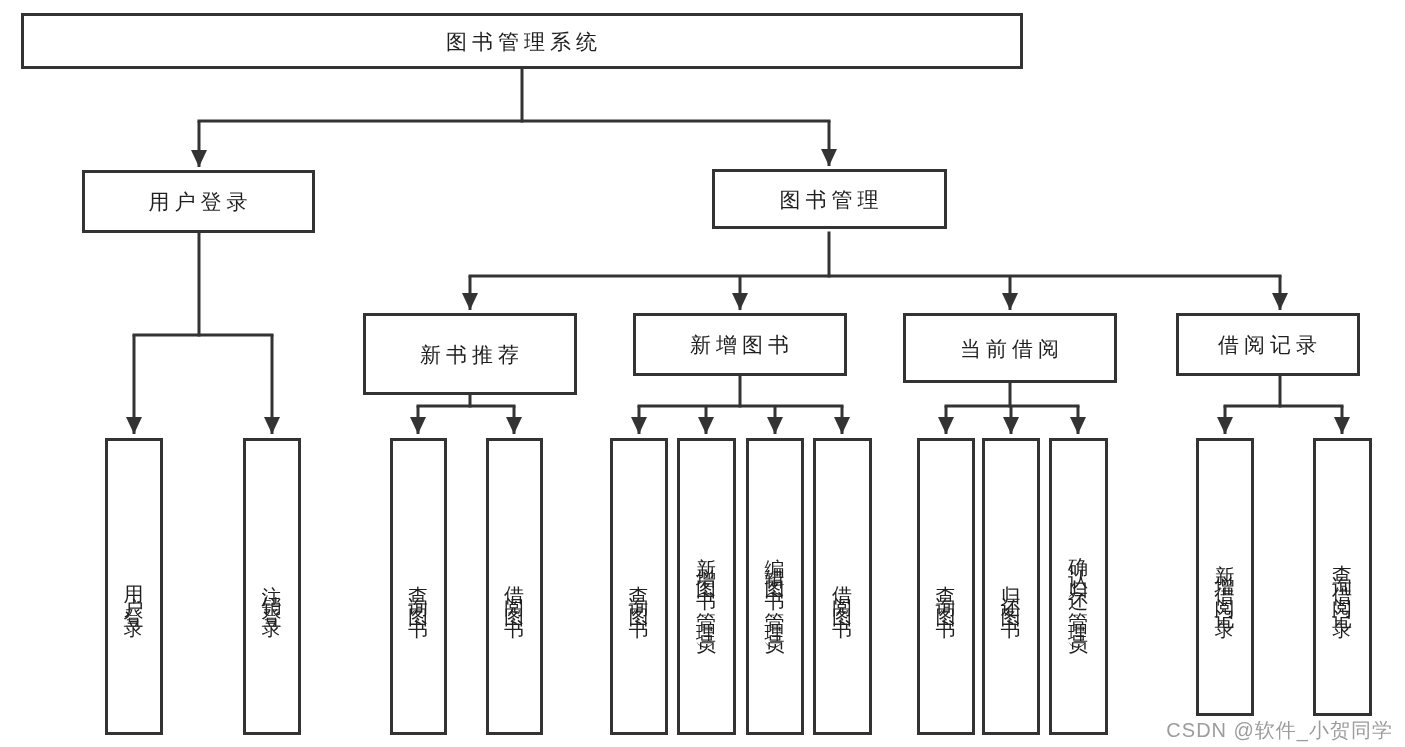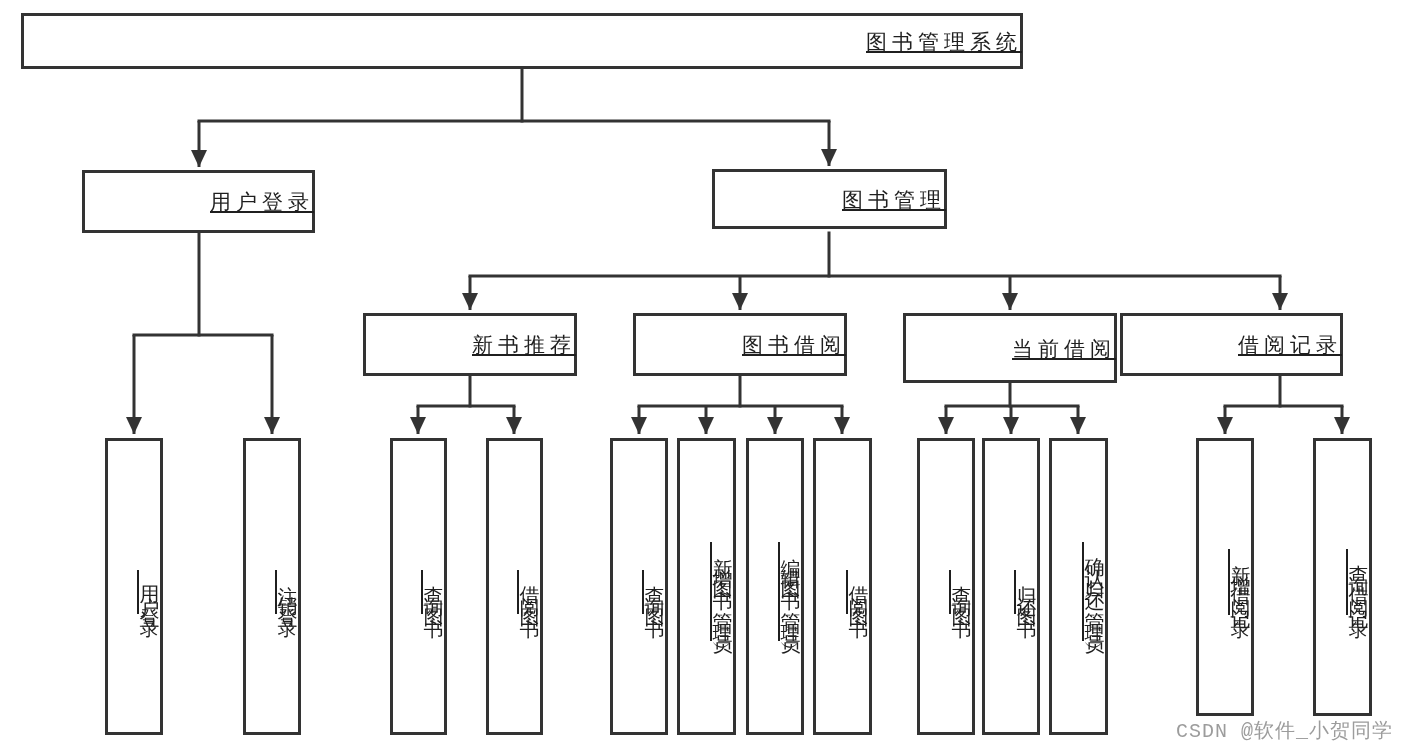--- a/index.html
+++ b/index.html
@@ -19,40 +19,39 @@
   }
   #wires{position:absolute;left:0;top:0;width:1405px;height:747px;}
   #wires .bar{stroke:var(--line);stroke-width:3;stroke-linecap:square;}
   #wires .arrow{stroke:var(--line);stroke-width:3;marker-end:url(#ah);}
   #wires .head{fill:var(--line);}
   .box{
     position:absolute;
     box-sizing:border-box;
     border:3px solid var(--line);
     background:var(--bg);
-    display:flex;align-items:center;justify-content:flex-end;text-decoration:underline;
+    display:flex;align-items:center;justify-content:center;
   }
   .box.h span{
     font-size:21px;letter-spacing:5px;line-height:1;
     white-space:nowrap;
     transform:translateX(2px); 
   }
   .box.v span{
     writing-mode:vertical-rl;
     text-orientation:mixed;
     font-size:20px;letter-spacing:11px;line-height:1;
     transform:translateY(5px);
   }
   #watermark{
     position:absolute;
     right:12px;bottom:3px;
     font-size:20px;letter-spacing:1px;
     color:var(--wm);
     white-space:nowrap;
-    font-family:Liberation Mono, monospace;
   }
 </style>
 </head>
 <body>
 
 <div id="canvas">
 
   <svg id="wires" viewBox="0 0 1405 747" xmlns="http://www.w3.org/2000/svg">
     <defs>
       <marker id="ah" markerWidth="20" markerHeight="18" refX="17" refY="8" orient="auto" markerUnits="userSpaceOnUse">
@@ -105,30 +104,30 @@
     <span>图书管理系统</span>
   </div>
 
   <div class="box h" style="left:82px;top:170px;width:233px;height:63px">
     <span>用户登录</span>
   </div>
   <div class="box h" style="left:712px;top:169px;width:235px;height:60px">
     <span>图书管理</span>
   </div>
 
-  <div class="box h" style="left:363px;top:313px;width:214px;height:63px">
+  <div class="box h" style="left:363px;top:313px;width:214px;height:82px">
     <span>新书推荐</span>
   </div>
   <div class="box h" style="left:633px;top:313px;width:214px;height:63px">
-    <span>图书借阅</span>
+    <span>新增图书</span>
   </div>
   <div class="box h" style="left:903px;top:313px;width:214px;height:70px">
     <span>当前借阅</span>
   </div>
-  <div class="box h" style="left:1120px;top:313px;width:223px;height:63px">
+  <div class="box h" style="left:1176px;top:313px;width:184px;height:63px">
     <span>借阅记录</span>
   </div>
 
   <div class="box v" style="left:105px;top:438px;width:58px;height:297px">
     <span>用户登录</span>
   </div>
   <div class="box v" style="left:243px;top:438px;width:58px;height:297px">
     <span>注销登录</span>
   </div>
 

